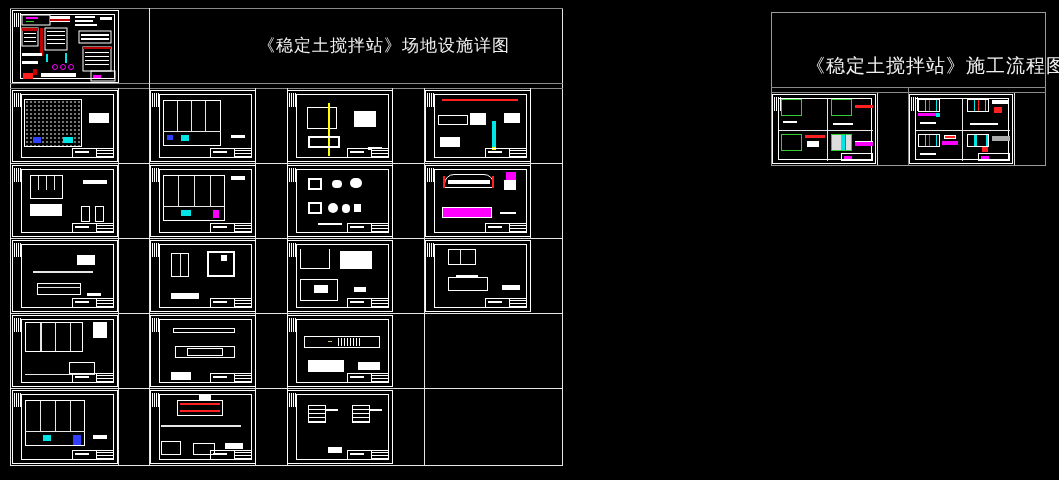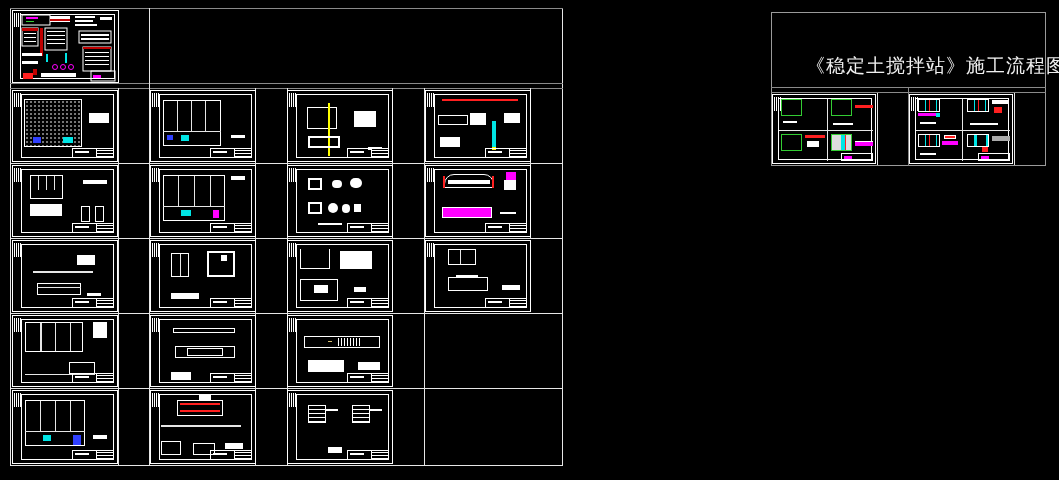--- a/index.html
+++ b/index.html
@@ -76,20 +76,21 @@
       <circle cx="58" cy="56" r="2.5" fill="none" stroke="#ff00ff"></circle>
       <rect x="9" y="50" width="16" height="3" fill="#fff"></rect>
       <rect x="10" y="62" width="10" height="6" fill="#ff2020"></rect>
       <rect x="20" y="58" width="4" height="6" fill="#c00000"></rect>
       <rect x="28" y="62" width="35" height="4" fill="#fff"></rect>
       <rect x="78" y="60" width="24" height="10" fill="none" stroke="#fff"></rect>
       <rect x="80" y="64" width="8" height="3" fill="#ff00ff"></rect>
     </svg>
   </div>
 
+  <div class="title" style="left:258px;top:34px;font-size:17px;">《稳定土搅拌站》场地设施详图</div>
 
   <div class="abs hline" style="left:10px;top:163px;width:553px;"></div>
   <div class="abs hline" style="left:10px;top:238px;width:553px;"></div>
   <div class="abs hline" style="left:10px;top:313px;width:553px;"></div>
   <div class="abs hline" style="left:10px;top:388px;width:553px;"></div>
 
   <div class="abs vline" style="left:118px;top:88px;height:377px;"></div>
   <div class="abs vline" style="left:149px;top:88px;height:377px;"></div>
   <div class="abs vline" style="left:255px;top:88px;height:377px;"></div>
   <div class="abs vline" style="left:287px;top:88px;height:377px;"></div>

